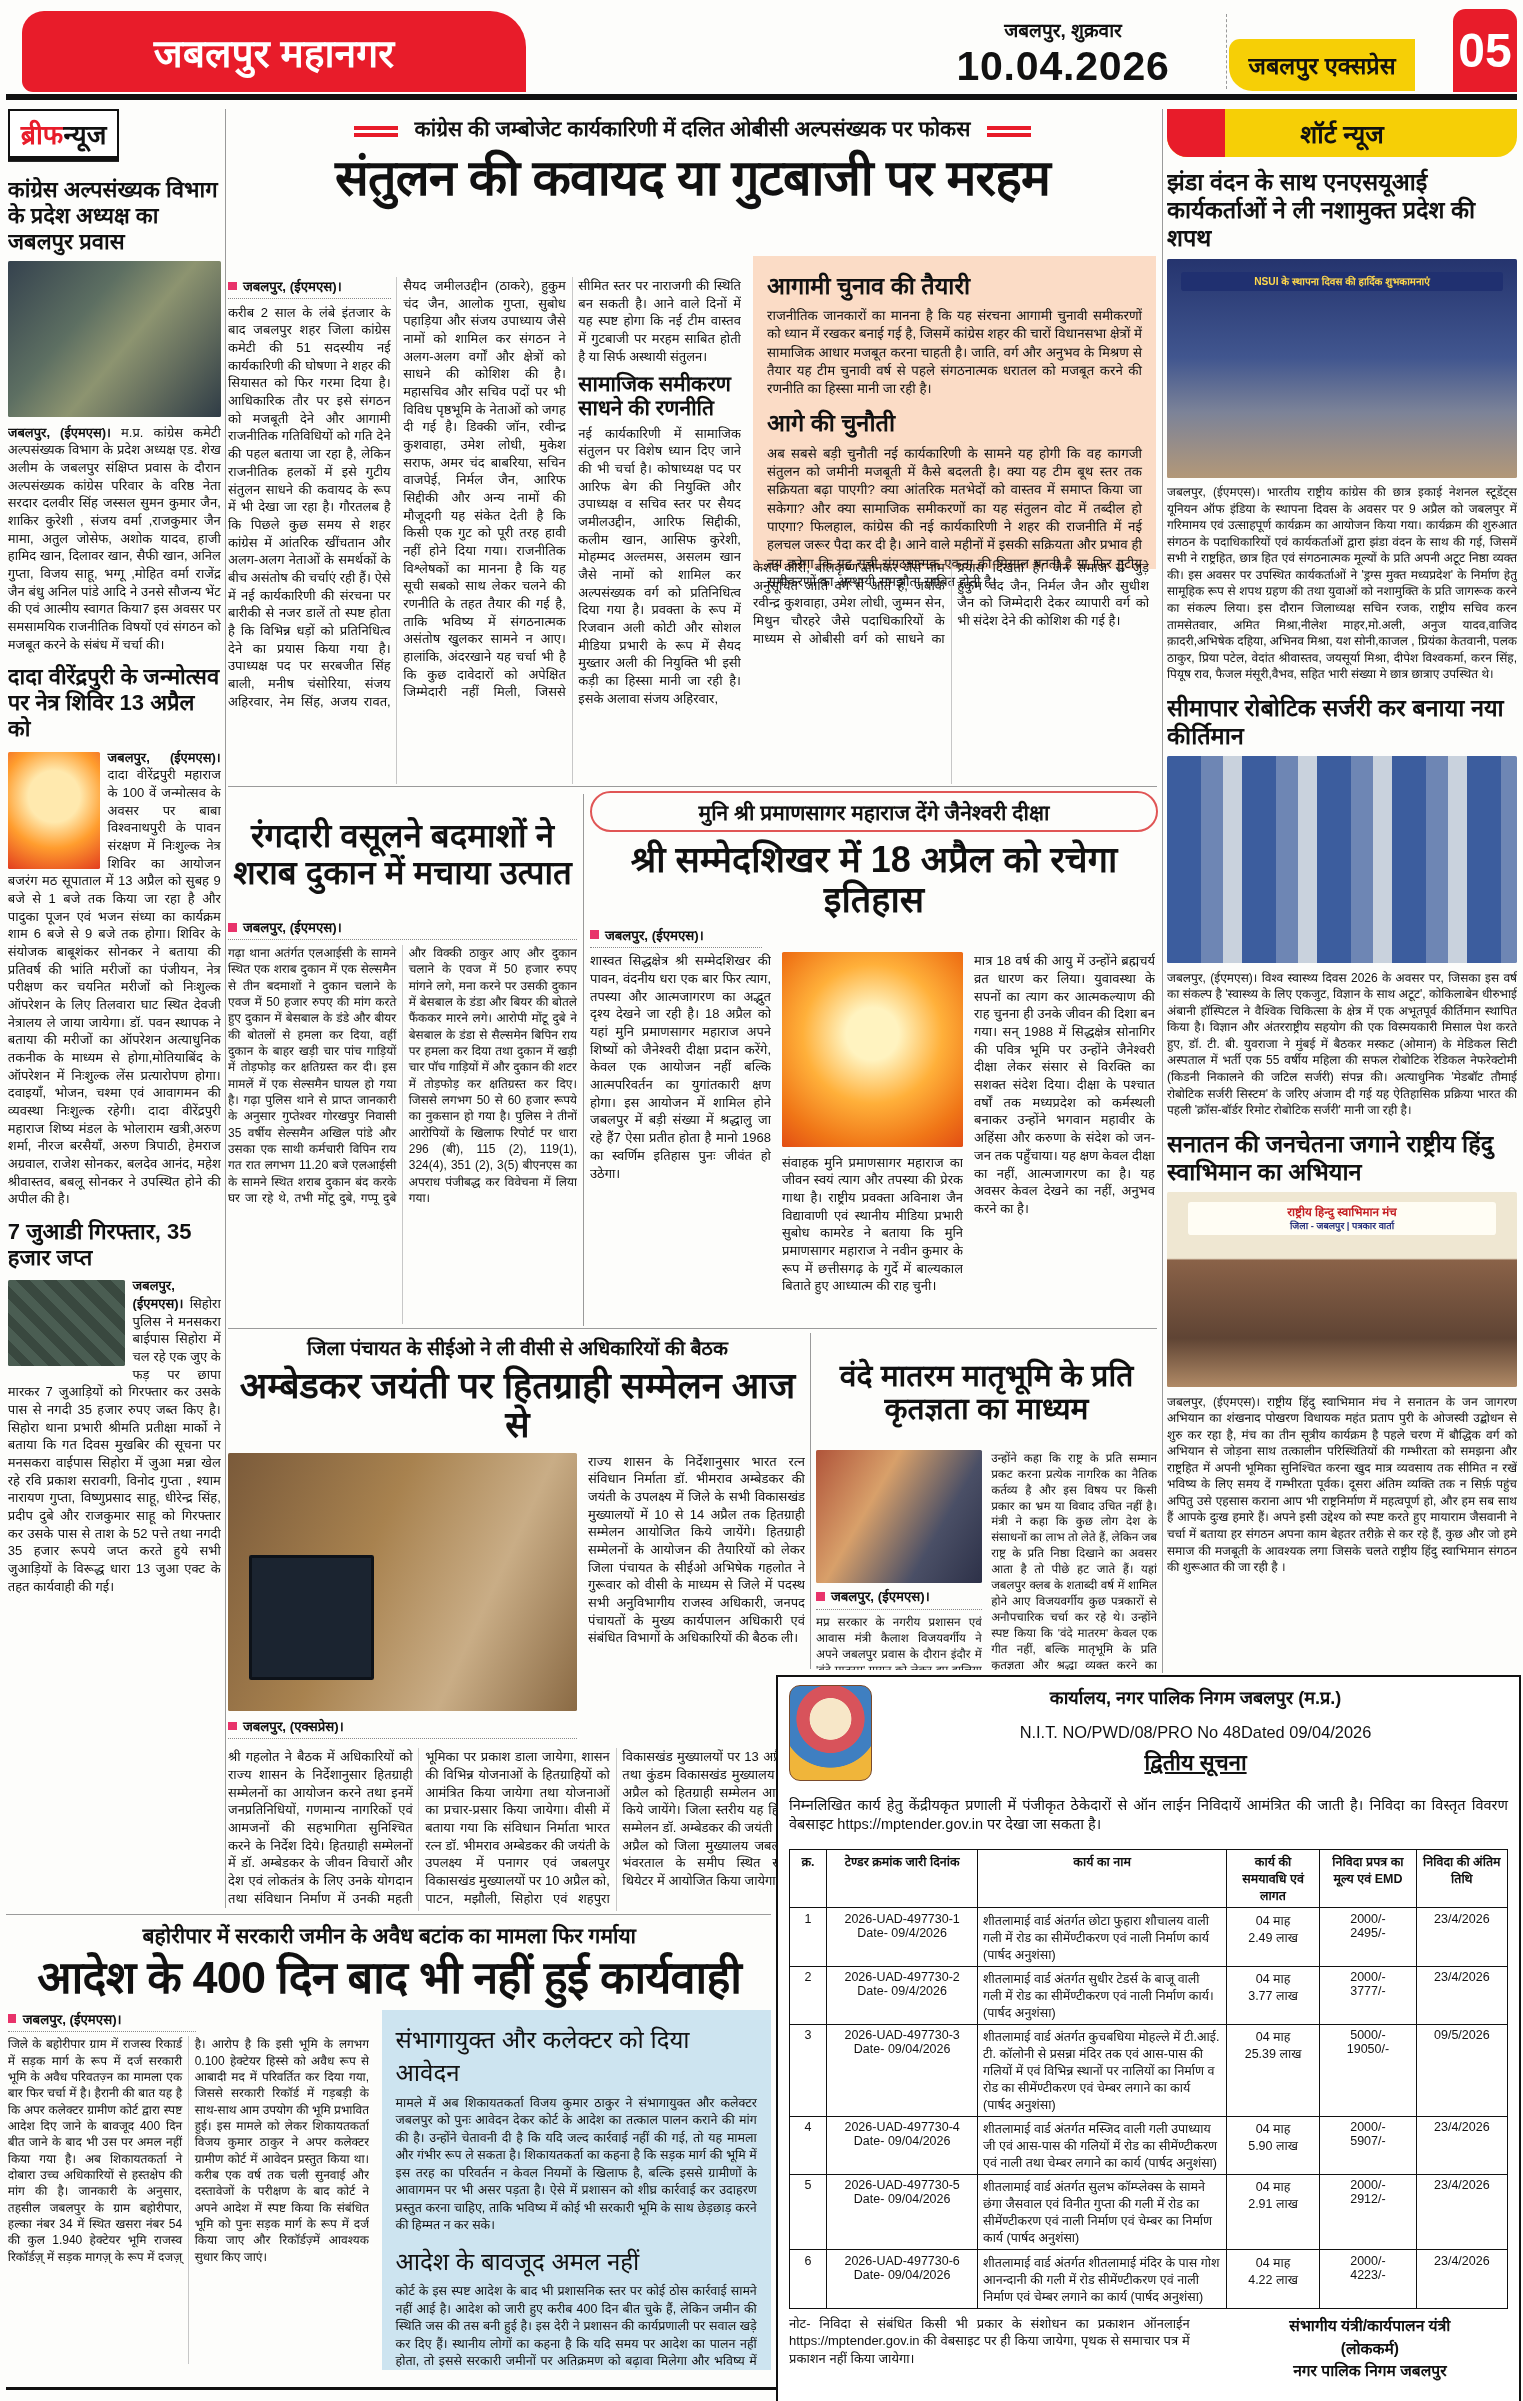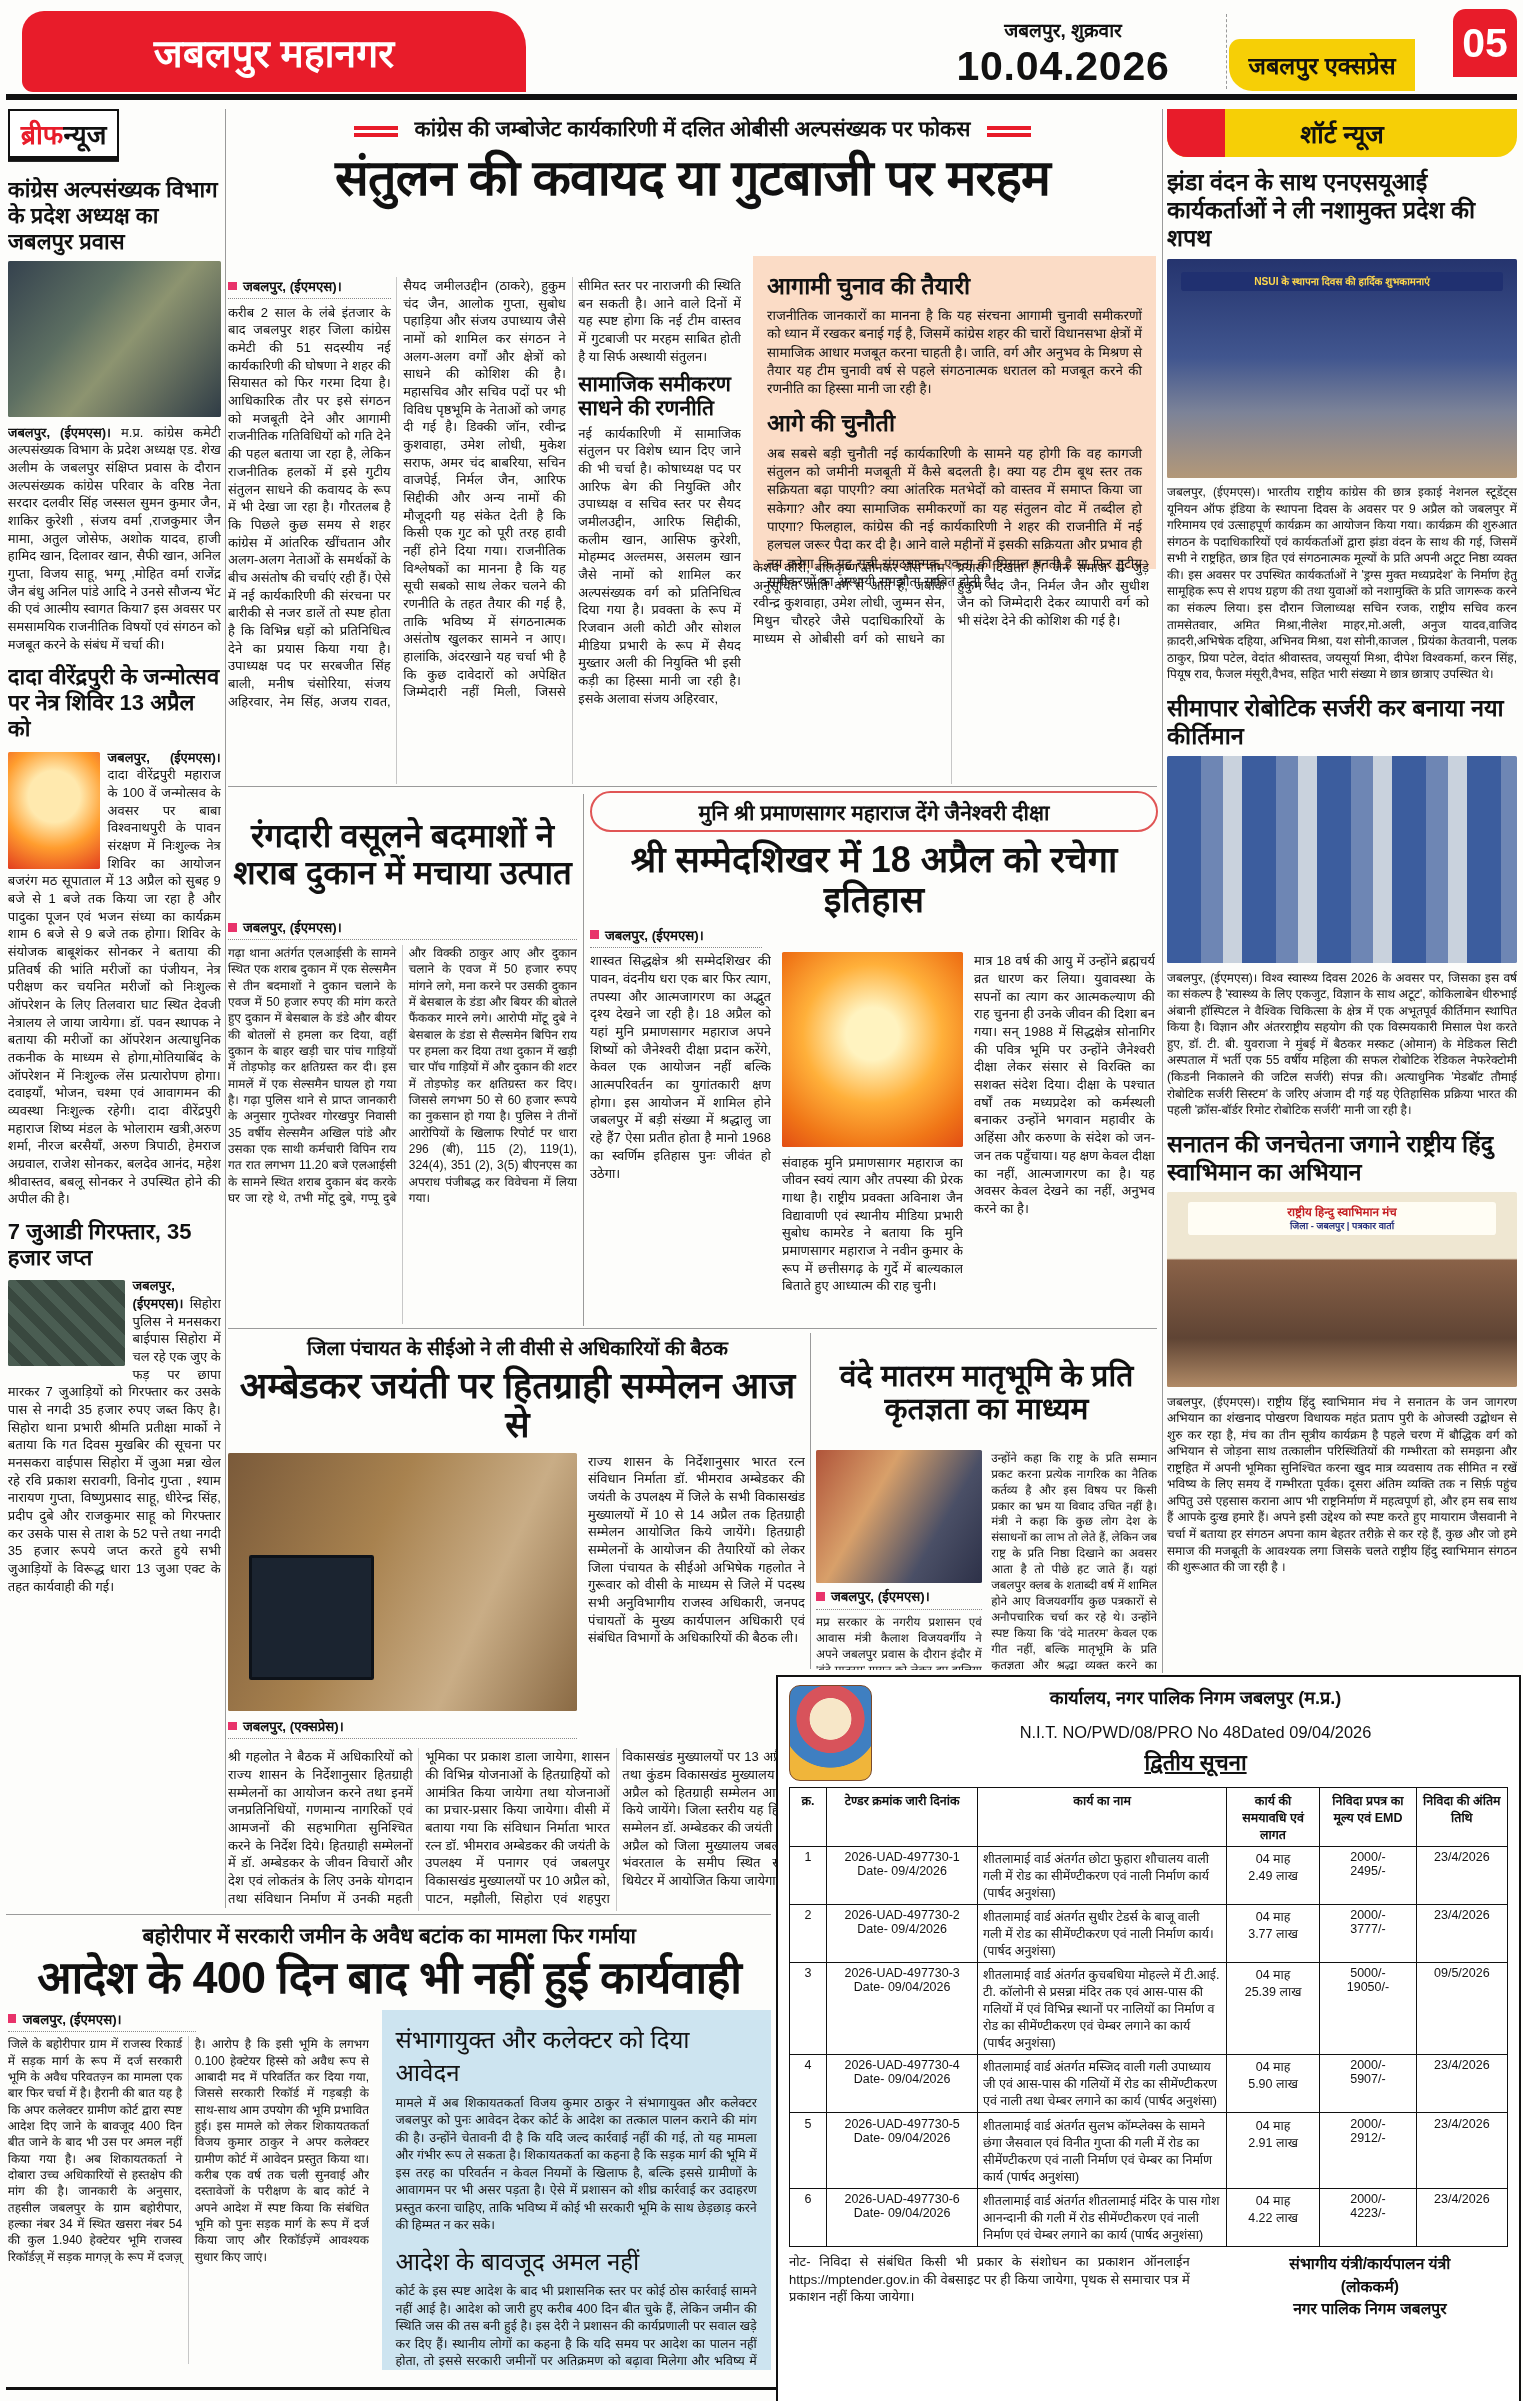--- a/index.html
+++ b/index.html
@@ -13,22 +13,22 @@
   
   .mast-red{left:22px;top:11px;width:504px;height:81px;background:#e81c2a;border-radius:22px 36px 0 11px;
             display:flex;align-items:center;justify-content:center;color:#fff;font-size:39px;font-weight:800;z-index:2;}
   .mast-yellow{left:366px;top:28px;width:124px;height:64px;background:#f6cf06;border-radius:0 38px 0 0;z-index:1;}
   .mast-center{left:899px;top:17px;width:328px;text-align:center;}
   .mast-city{font-size:19px;font-weight:700;}
   .mast-date{font-size:41px;font-weight:800;letter-spacing:0.8px;}
   .mast-dash{left:1226px;top:14px;height:75px;border-left:1.6px dashed #999;}
   .exp-yellow{left:1229px;top:39px;width:186px;height:52px;background:#f6cf06;border-radius:11px 0 0 23.5px;
               display:flex;align-items:center;justify-content:center;font-size:23.5px;font-weight:800;}
-  .page-num{left:1453px;top:9.4px;width:64px;height:68px;background:#e81c2a;border-radius:12.5px 12.5px 0 0;
-            display:flex;align-items:center;justify-content:center;color:#fff;font-size:41px;font-weight:800;}
+  .page-num{left:1453px;top:9.4px;width:64px;height:83px;background:#e81c2a;border-radius:12.5px 12.5px 0 0;
+            display:flex;align-items:center;justify-content:center;color:#fff;font-size:48px;font-weight:800;}
   .rule-top{left:6.3px;top:94px;width:1511px;height:5.5px;}
 
   
   .body-txt{font-size:13px;line-height:1.36;text-align:justify;}
   .byline{font-weight:700;font-size:13.3px;display:flex;align-items:center;gap:6.3px;
           border-bottom:0.8px dotted #888;padding-bottom:3.1px;margin-bottom:4.7px;}
   .sq{width:8.6px;height:8.6px;background:#e8336a;display:inline-block;}
   .cols2{column-count:2;column-gap:12.5px;column-rule:0.8px solid #c7c7c7;}
   .cols3{column-count:3;column-gap:12.5px;column-rule:0.8px solid #c7c7c7;}
   .clip{overflow:hidden;}
@@ -299,20 +299,21 @@
       <div class="logo"></div>
       <div style="flex:1;">
         <div class="t-org">कार्यालय, नगर पालिक निगम जबलपुर (म.प्र.)</div>
         <div class="t-row">
           <span>N.I.T. NO/PWD/08/PRO No 48</span>
           <span>Dated 09/04/2026</span>
         </div>
         <div class="t-notice">द्वितीय सूचना</div>
       </div>
     </div>
+    <p class="t-intro">निम्नलिखित कार्य हेतु केंद्रीयकृत प्रणाली में पंजीकृत ठेकेदारों से ऑन लाईन निविदायें आमंत्रित की जाती है। निविदा का विस्तृत विवरण वेबसाइट https://mptender.gov.in पर देखा जा सकता है।</p>
     <table class="t">
       <thead>
         <tr>
           <th style="width:26.6px;">क्र.</th>
           <th style="width:141px;">टेण्डर क्रमांक जारी दिनांक</th>
           <th>कार्य का नाम</th>
           <th style="width:83px;">कार्य की समयावधि एवं लागत</th>
           <th style="width:86px;">निविदा प्रपत्र का मूल्य एवं EMD</th>
           <th style="width:81px;">निविदा की अंतिम तिथि</th>
         </tr>

